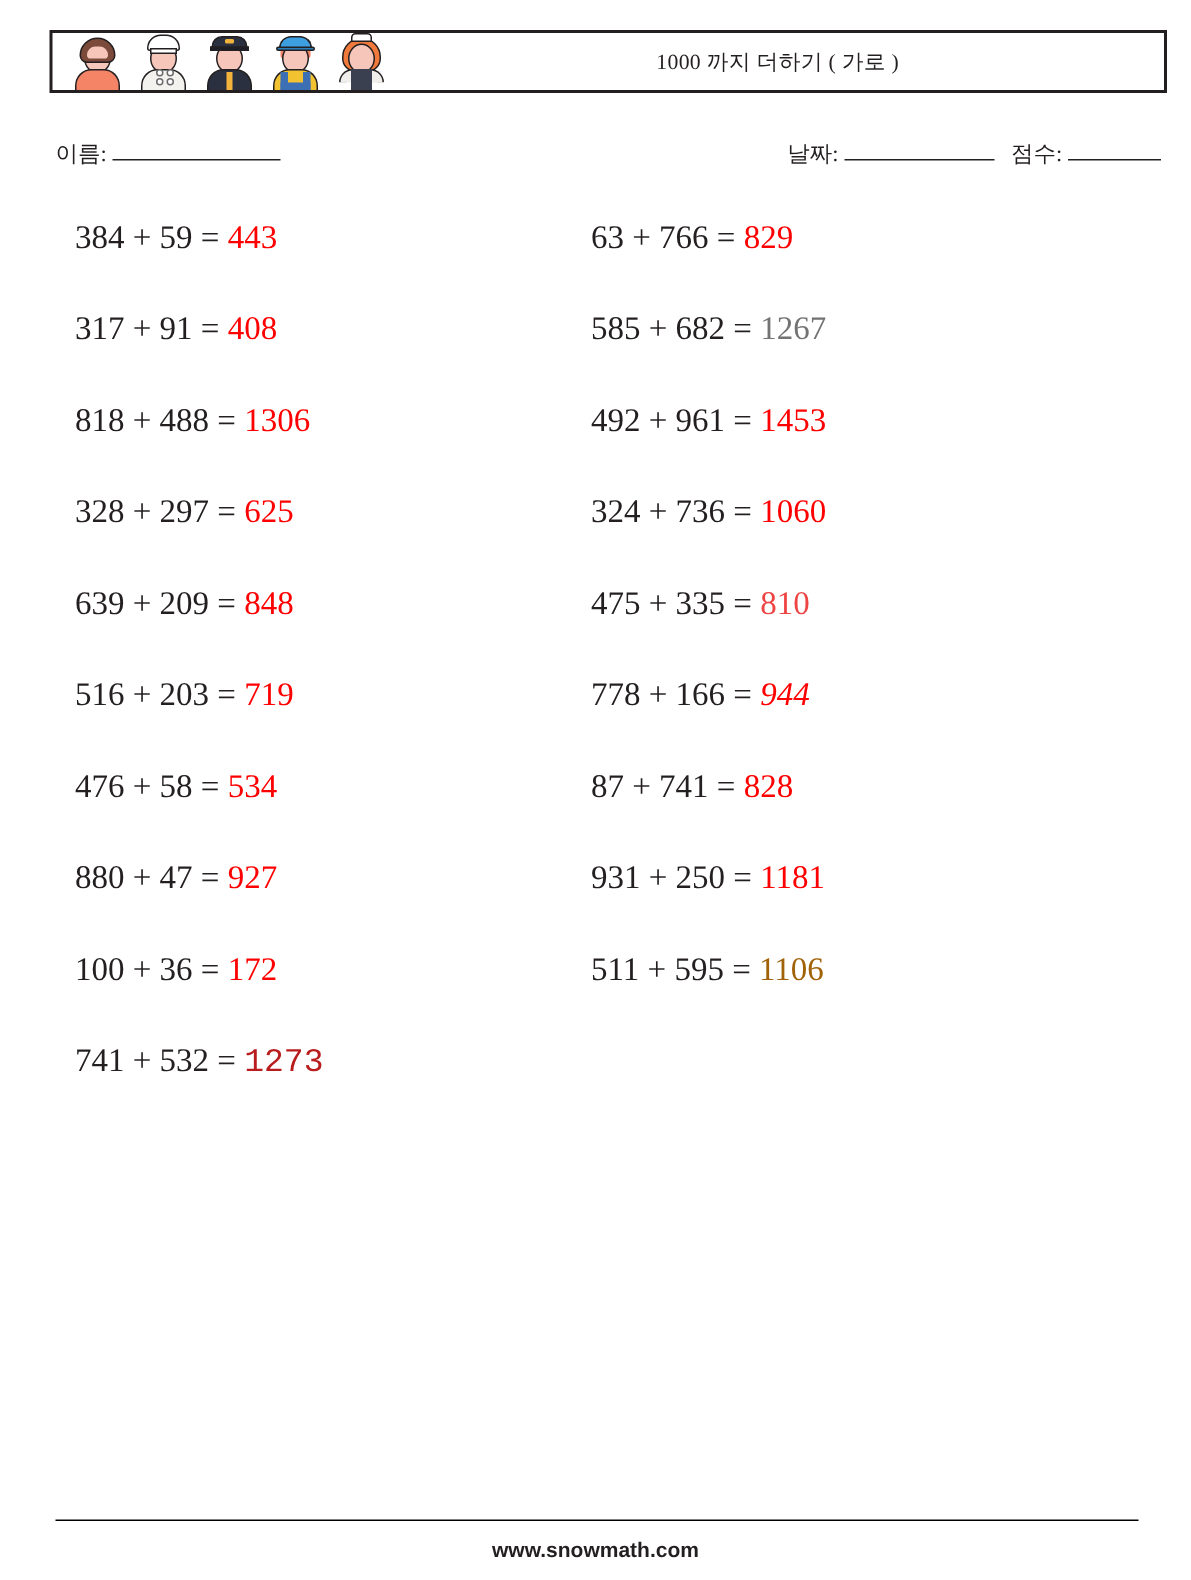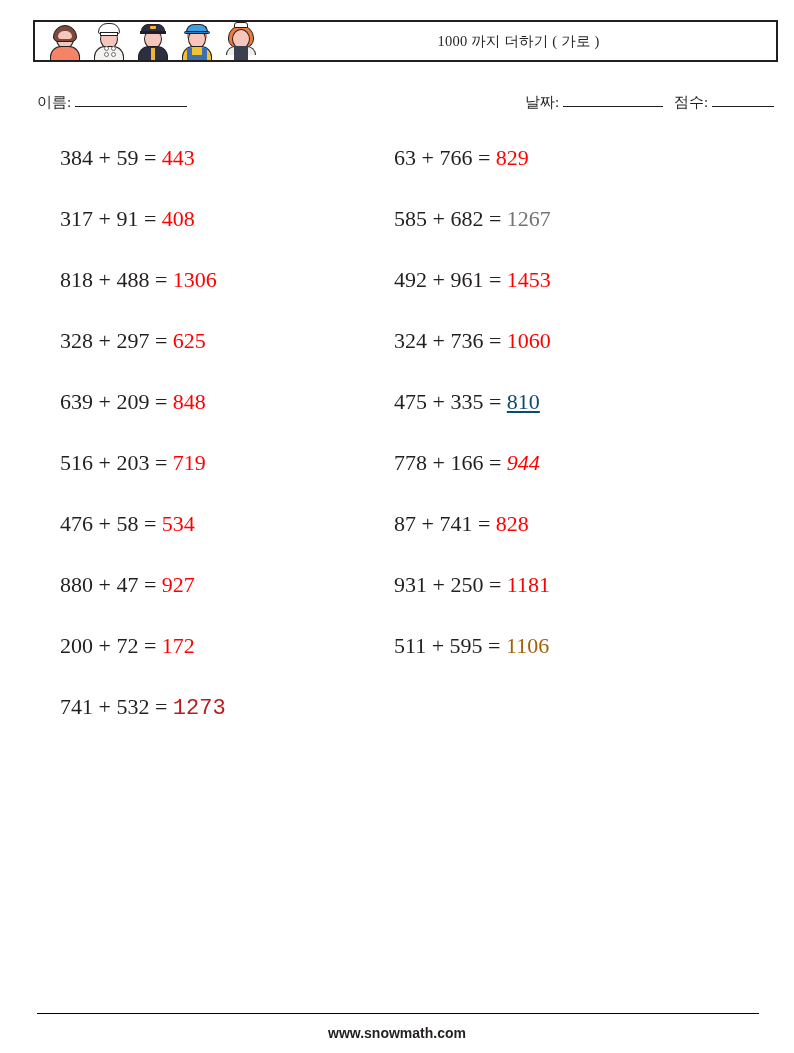--- a/index.html
+++ b/index.html
@@ -248,21 +248,21 @@
     position: absolute;
     left: 0;
     top: 140px;
     width: 794px;
   }
   .prob-col {
     position: absolute;
     top: 0;
     width: 350px;
   }
-  .col-left  { left: 60px; }
+  .col-left  { left: 50px; }
   .col-right { left: 394px; }
   .prob-row {
     height: 61px;
     line-height: 36px;
     font-size: 22px;
     white-space: nowrap;
     color: #231f20;
   }
   .prob-expr { color: #231f20; }
   .prob-ans  { color: #ff0000; }
@@ -367,29 +367,29 @@
 <div class="problems">
   <div class="prob-col col-left" id="col-left">
       <div class="prob-row"><span class="prob-expr">384 + 59 = </span><span class="prob-ans" style="color: rgb(255, 0, 0);">443</span></div>
       <div class="prob-row"><span class="prob-expr">317 + 91 = </span><span class="prob-ans" style="color: rgb(255, 0, 0);">408</span></div>
       <div class="prob-row"><span class="prob-expr">818 + 488 = </span><span class="prob-ans" style="color: rgb(255, 0, 0);">1306</span></div>
       <div class="prob-row"><span class="prob-expr">328 + 297 = </span><span class="prob-ans" style="color: rgb(255, 0, 0);">625</span></div>
       <div class="prob-row"><span class="prob-expr">639 + 209 = </span><span class="prob-ans" style="color: rgb(255, 0, 0);">848</span></div>
       <div class="prob-row"><span class="prob-expr">516 + 203 = </span><span class="prob-ans" style="color: rgb(255, 0, 0); margin-top: 47px;">719</span></div>
       <div class="prob-row"><span class="prob-expr">476 + 58 = </span><span class="prob-ans" style="color: rgb(255, 0, 0);">534</span></div>
       <div class="prob-row"><span class="prob-expr">880 + 47 = </span><span class="prob-ans" style="color: rgb(255, 0, 0);">927</span></div>
-      <div class="prob-row"><span class="prob-expr">200 + 72 = </span><span class="prob-ans" style="color: rgb(255, 0, 0);">172</span></div>
+      <div class="prob-row"><span class="prob-expr">100 + 36 = </span><span class="prob-ans" style="color: rgb(255, 0, 0);">172</span></div>
       <div class="prob-row"><span class="prob-expr">741 + 532 = </span><span class="prob-ans" style="color: #b91c1c; font-family: Liberation Mono, monospace;">1273</span></div>
     </div>
   <div class="prob-col col-right" id="col-right">
       <div class="prob-row"><span class="prob-expr">63 + 766 = </span><span class="prob-ans" style="color: rgb(255, 0, 0);">829</span></div>
       <div class="prob-row"><span class="prob-expr">585 + 682 = </span><span class="prob-ans" style="color: #737373;">1267</span></div>
       <div class="prob-row"><span class="prob-expr">492 + 961 = </span><span class="prob-ans" style="color: rgb(255, 0, 0);">1453</span></div>
       <div class="prob-row"><span class="prob-expr">324 + 736 = </span><span class="prob-ans" style="color: rgb(255, 0, 0);">1060</span></div>
-      <div class="prob-row"><span class="prob-expr">475 + 335 = </span><span class="prob-ans" style="color: #0c4a6e; text-decoration: underline;">810</span></div>
+      <div class="prob-row"><span class="prob-expr">475 + 335 = </span><span class="prob-ans" style="color: #ef4444;">810</span></div>
       <div class="prob-row"><span class="prob-expr">778 + 166 = </span><span class="prob-ans" style="color: rgb(255, 0, 0); font-style: italic;">944</span></div>
       <div class="prob-row"><span class="prob-expr">87 + 741 = </span><span class="prob-ans" style="color: rgb(255, 0, 0);">828</span></div>
       <div class="prob-row"><span class="prob-expr">931 + 250 = </span><span class="prob-ans" style="color: rgb(255, 0, 0);">1181</span></div>
       <div class="prob-row"><span class="prob-expr">511 + 595 = </span><span class="prob-ans" style="color: #a16207;">1106</span></div>
     </div>
 </div>
 
 <div class="footer-rule"></div>
 <div class="footer-text">www.snowmath.com</div>
 

